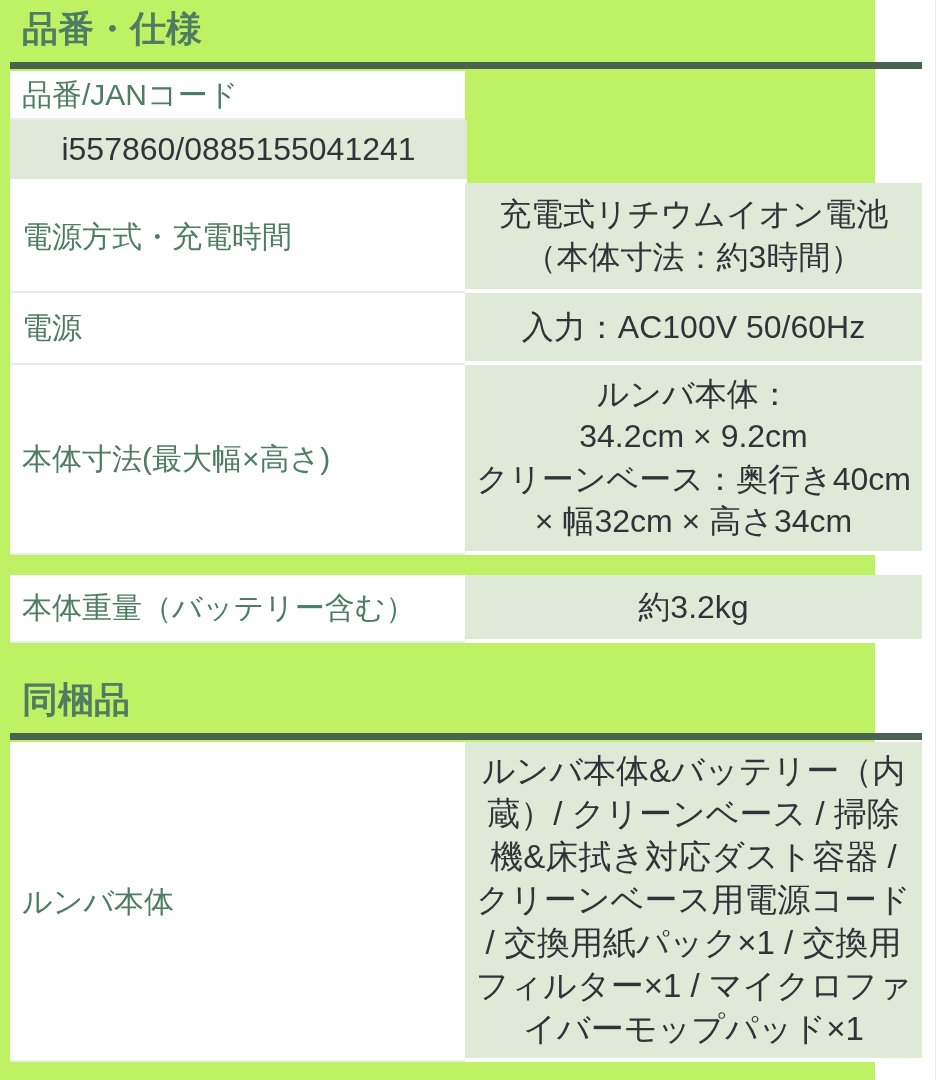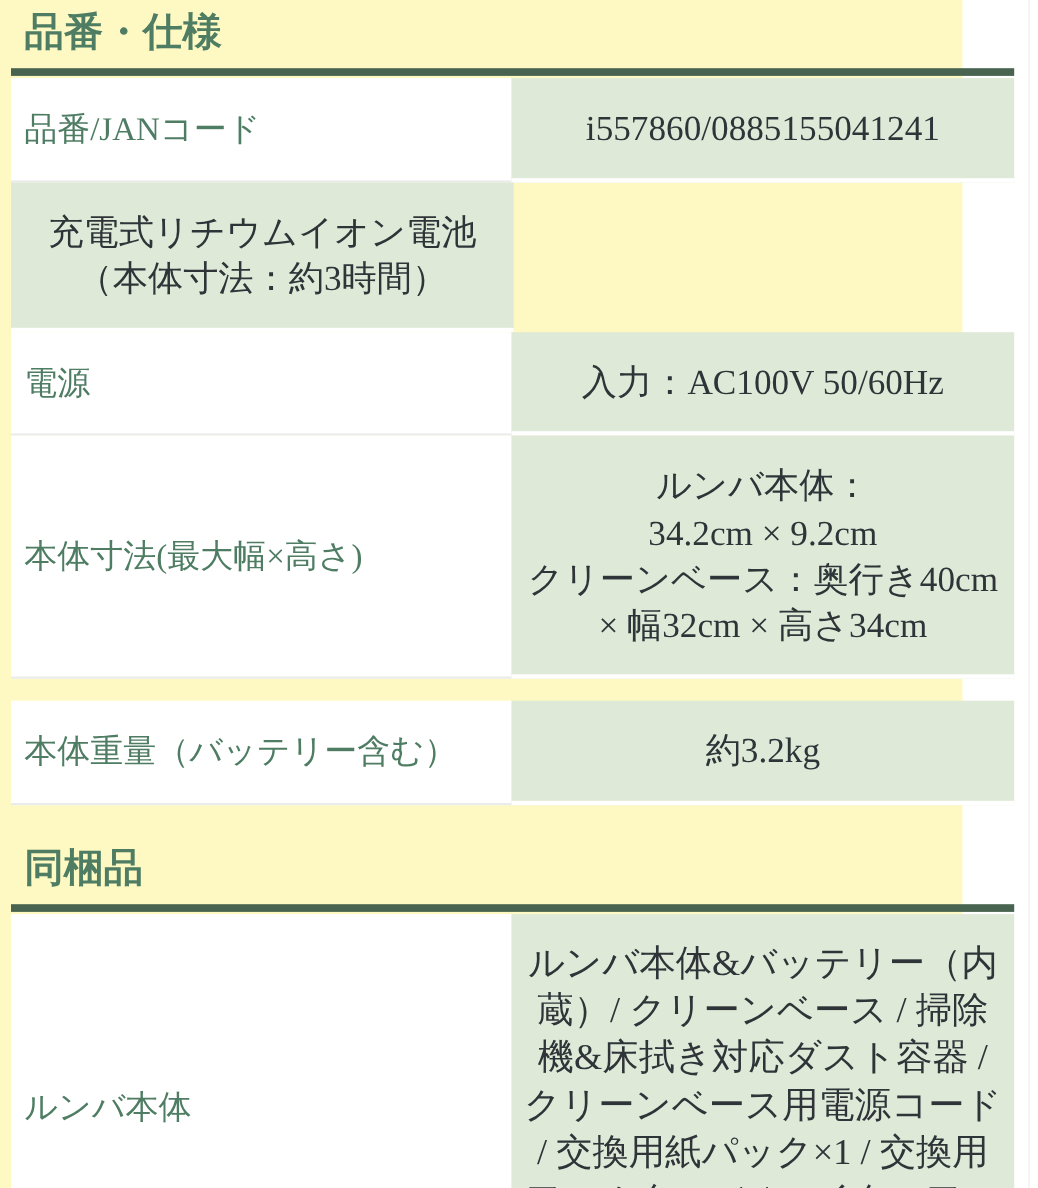--- a/index.html
+++ b/index.html
@@ -7,21 +7,21 @@
     --rule: #48634f;
     --cell-bg: #dfe9d8;
     --value-text: #2f3438;
     --hairline: #e9ece9;
   }
   html,body{margin:0;padding:0;background:#fff;}
   body{
     width:944px;height:1080px;overflow:hidden;
     font-family:"Liberation Sans","DejaVu Sans",sans-serif;
   }
-  .page{position:relative;width:875px;height:1080px;background:#fef9c3;font-family:Liberation Serif, serif;}
+  .page{position:relative;width:875px;height:1080px;background:#bef264;}
   .content{margin-left:10px;width:912px;}
   .section-title{
     color:var(--accent,#4e7d63);
     font-size:36px;font-weight:bold;
     padding:8px 12px 12px 12px;
     line-height:1.18;
   }
   .section-title.second{padding-top:36px;}
   .rule{height:7px;background:var(--rule,#48634f);margin-bottom:2px;}
   .spec-table{display:flex;flex-direction:column;}
@@ -32,26 +32,26 @@
     font-size:30px;font-weight:500;line-height:1.3;
     display:flex;align-items:center;
     padding:4px 10px 4px 12px;
     border-bottom:2px solid var(--hairline,#e9ece9);
   }
   .cell-value{
     width:457px;box-sizing:border-box;background:var(--cell-bg,#dfe9d8);
     color:var(--value-text,#2f3438);
     font-size:32px;font-weight:500;line-height:1.32;
     display:flex;align-items:center;justify-content:center;
-    text-align:center;padding:24px 8px;
+    text-align:center;padding:8px 8px;
     border-bottom:4px solid #fff;
   }
   .cell-value .value-text{white-space:pre-line;word-break:break-word;}
   
-  #spec-rows .spec-row:nth-child(1){min-height:70px;}
+  #spec-rows .spec-row:nth-child(1){min-height:70px;flex-direction:column;}
   #spec-rows .spec-row:nth-child(2){min-height:110px;}
   #spec-rows .spec-row:nth-child(3){min-height:72px;}
   #spec-rows .spec-row:nth-child(4){min-height:190px;}
   #spec-rows .spec-row:nth-child(5){min-height:68px;margin-top:20px;}
   #spec-rows .spec-row:nth-child(6){min-height:74px;}
   
   #contents-rows .spec-row:nth-child(1){min-height:304px;}
   #contents-rows .cell-value{font-size:33px;line-height:1.3;}
   .edge-line{position:absolute;top:0;bottom:0;left:935px;width:1px;background:#ececec;}
 </style>
@@ -65,20 +65,21 @@
     <div class="rule"></div>
     <div class="spec-table" id="spec-rows">
   <div class="spec-row">
     <div class="cell-label">品番/JANコード</div>
     <div class="cell-value">
       <span class="value-text">i557860/0885155041241</span>
     </div>
   </div>
 
   <div class="spec-row">
+    <div class="cell-label">電源方式・充電時間</div>
     <div class="cell-value">
       <span class="value-text">充電式リチウムイオン電池
 （本体寸法：約3時間）</span>
     </div>
   </div>
 
   <div class="spec-row">
     <div class="cell-label">電源</div>
     <div class="cell-value">
       <span class="value-text">入力：AC100V 50/60Hz</span>

